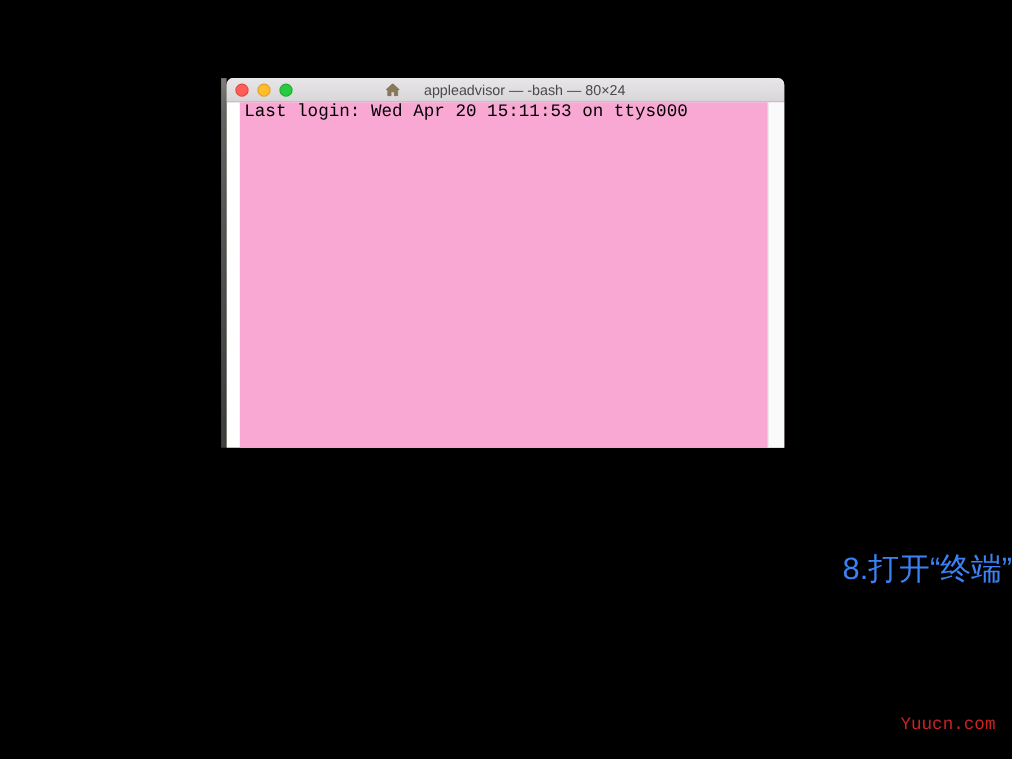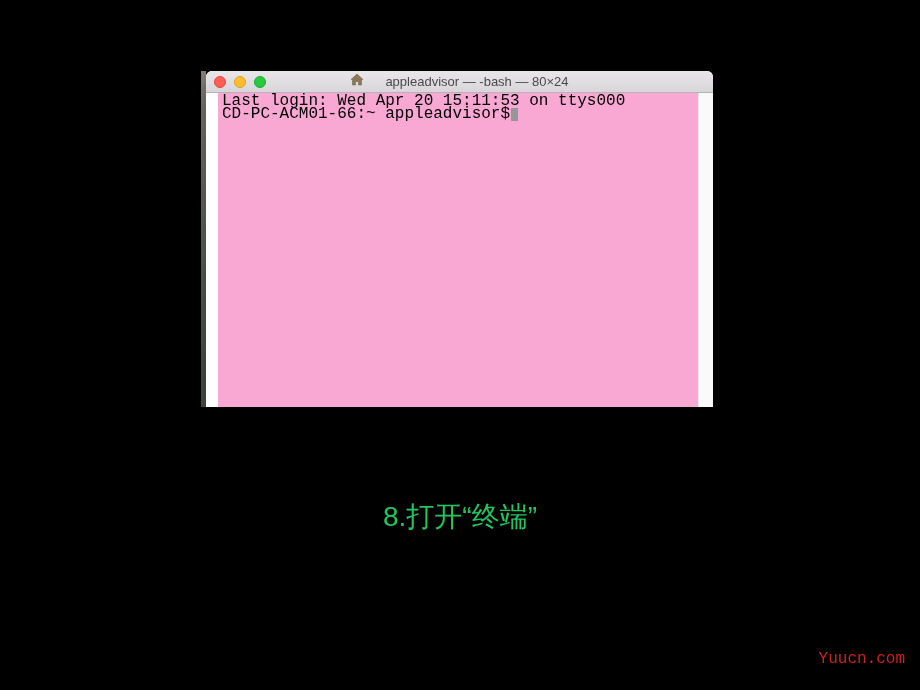--- a/index.html
+++ b/index.html
@@ -55,20 +55,21 @@
     }
     .traffic-light.maximize {
       background: #28ca42;
       border: 0.5px solid #1dac2f;
     }
     .title-content {
       position: absolute;
       left: 0;
       right: 0;
       display: flex;
+      align-items: center;
       justify-content: center;
       gap: 21px;
       pointer-events: none;
     }
     .home-icon {
       width: 14px;
       height: 12px;
       display: inline-flex;
       align-items: center;
       justify-content: center;
@@ -110,22 +111,22 @@
       width: 15px;
       height: calc(100% - 22px);
       background: #fafafa;
       border-left: 1px solid #e8e8e8;
     }
     .caption {
       position: absolute;
       left: 0;
       right: 0;
       top: 498px;
-      text-align: center;
-      color: #22c55e;
+      text-align: right;
+      color: #3b82f6;
       font-size: 28px;
       font-weight: 300;
       font-family: -apple-system, "PingFang SC", "Hiragino Sans GB", sans-serif;
     }
     .watermark {
       position: absolute;
       right: 15px;
       bottom: 22px;
       color: #cc2222;
       font-size: 16px;
@@ -156,23 +157,19 @@
       <span class="home-icon">
         <svg width="14" height="12" viewBox="0 0 14 12">
           <path d="M7 0 L13 5.5 L11.5 5.5 L11.5 11 L8.5 11 L8.5 7.5 L5.5 7.5 L5.5 11 L2.5 11 L2.5 5.5 L1 5.5 Z" fill="#8a7a5a" stroke="#6a5a3a" stroke-width="0.5"></path>
         </svg>
       </span>
       <span class="title-text">appleadvisor — -bash — 80×24</span>
     </div>
   </div>
   <div class="terminal-body">
     <div class="terminal-line">Last login: Wed Apr 20 15:11:53 on ttys000</div>
-    <div class="prompt-line">
-      <span>CD-PC-ACM01-66:~ appleadvisor$ </span>
-        <span class="cursor"></span>
-    </div>
   </div>
   <div class="scrollbar"></div>
 </div>
 
 <div class="caption">8.打开“终端”</div>
 
 <div class="watermark">Yuucn.com</div>
 
 </body></html>

